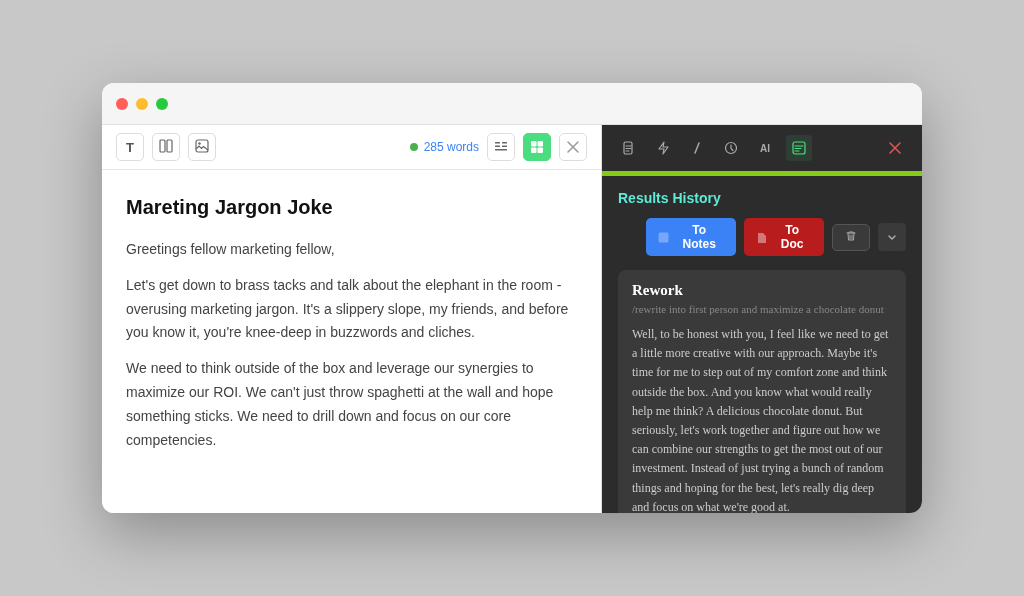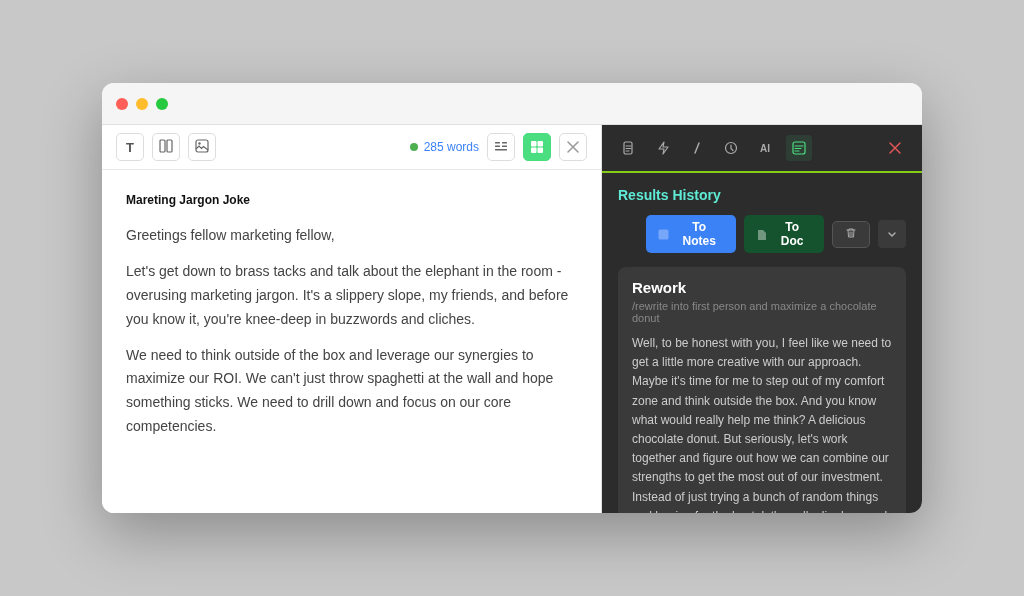--- a/index.html
+++ b/index.html
@@ -143,21 +143,21 @@
       padding: 20px 24px;
       overflow-y: auto;
       flex: 1;
       font-size: 14px;
       line-height: 1.7;
       color: #333;
     }
 
     .editor-title {
       font-weight: 700;
-      font-size: 12px;
+      font-size: 20px;
       margin-bottom: 14px;
       color: #111;
     }
 
     .editor-paragraph {
       margin-bottom: 12px;
       color: #444;
     }
 
     
@@ -167,21 +167,21 @@
       display: flex;
       flex-direction: column;
       flex-shrink: 0;
     }
 
     .panel-toolbar {
       display: flex;
       align-items: center;
       padding: 10px 14px;
       gap: 8px;
-      border-bottom: 2px solid #84cc16;
+      border-bottom: 5px solid #84cc16;
     }
 
     .panel-icon {
       width: 26px;
       height: 26px;
       display: flex;
       align-items: center;
       justify-content: center;
       color: #aaa;
       font-size: 14px;
@@ -238,21 +238,21 @@
       gap: 5px;
     }
 
     .action-btn.notes {
       background: #3b82f6;
       color: #fff;
       margin-left: 28px;
     }
 
     .action-btn.doc {
-      background: #14532d;
+      background: #b91c1c;
       color: #fff;
     }
 
     .action-btn.delete {
       background: #3a3a3a;
       color: #aaa;
       border: 1px solid #555;
     }
 
     .panel-expand {
@@ -265,20 +265,21 @@
       color: #aaa;
       cursor: pointer;
       border-radius: 4px;
       background: #3a3a3a;
     }
 
     .result-block {
       background: #3a3a3a;
       border-radius: 8px;
       padding: 12px 14px;
+      font-family: Liberation Serif, serif;
     }
 
     .result-heading {
       font-size: 15px;
       font-weight: 700;
       color: #fff;
       margin-bottom: 4px;
     }
 
     .result-subheading {

